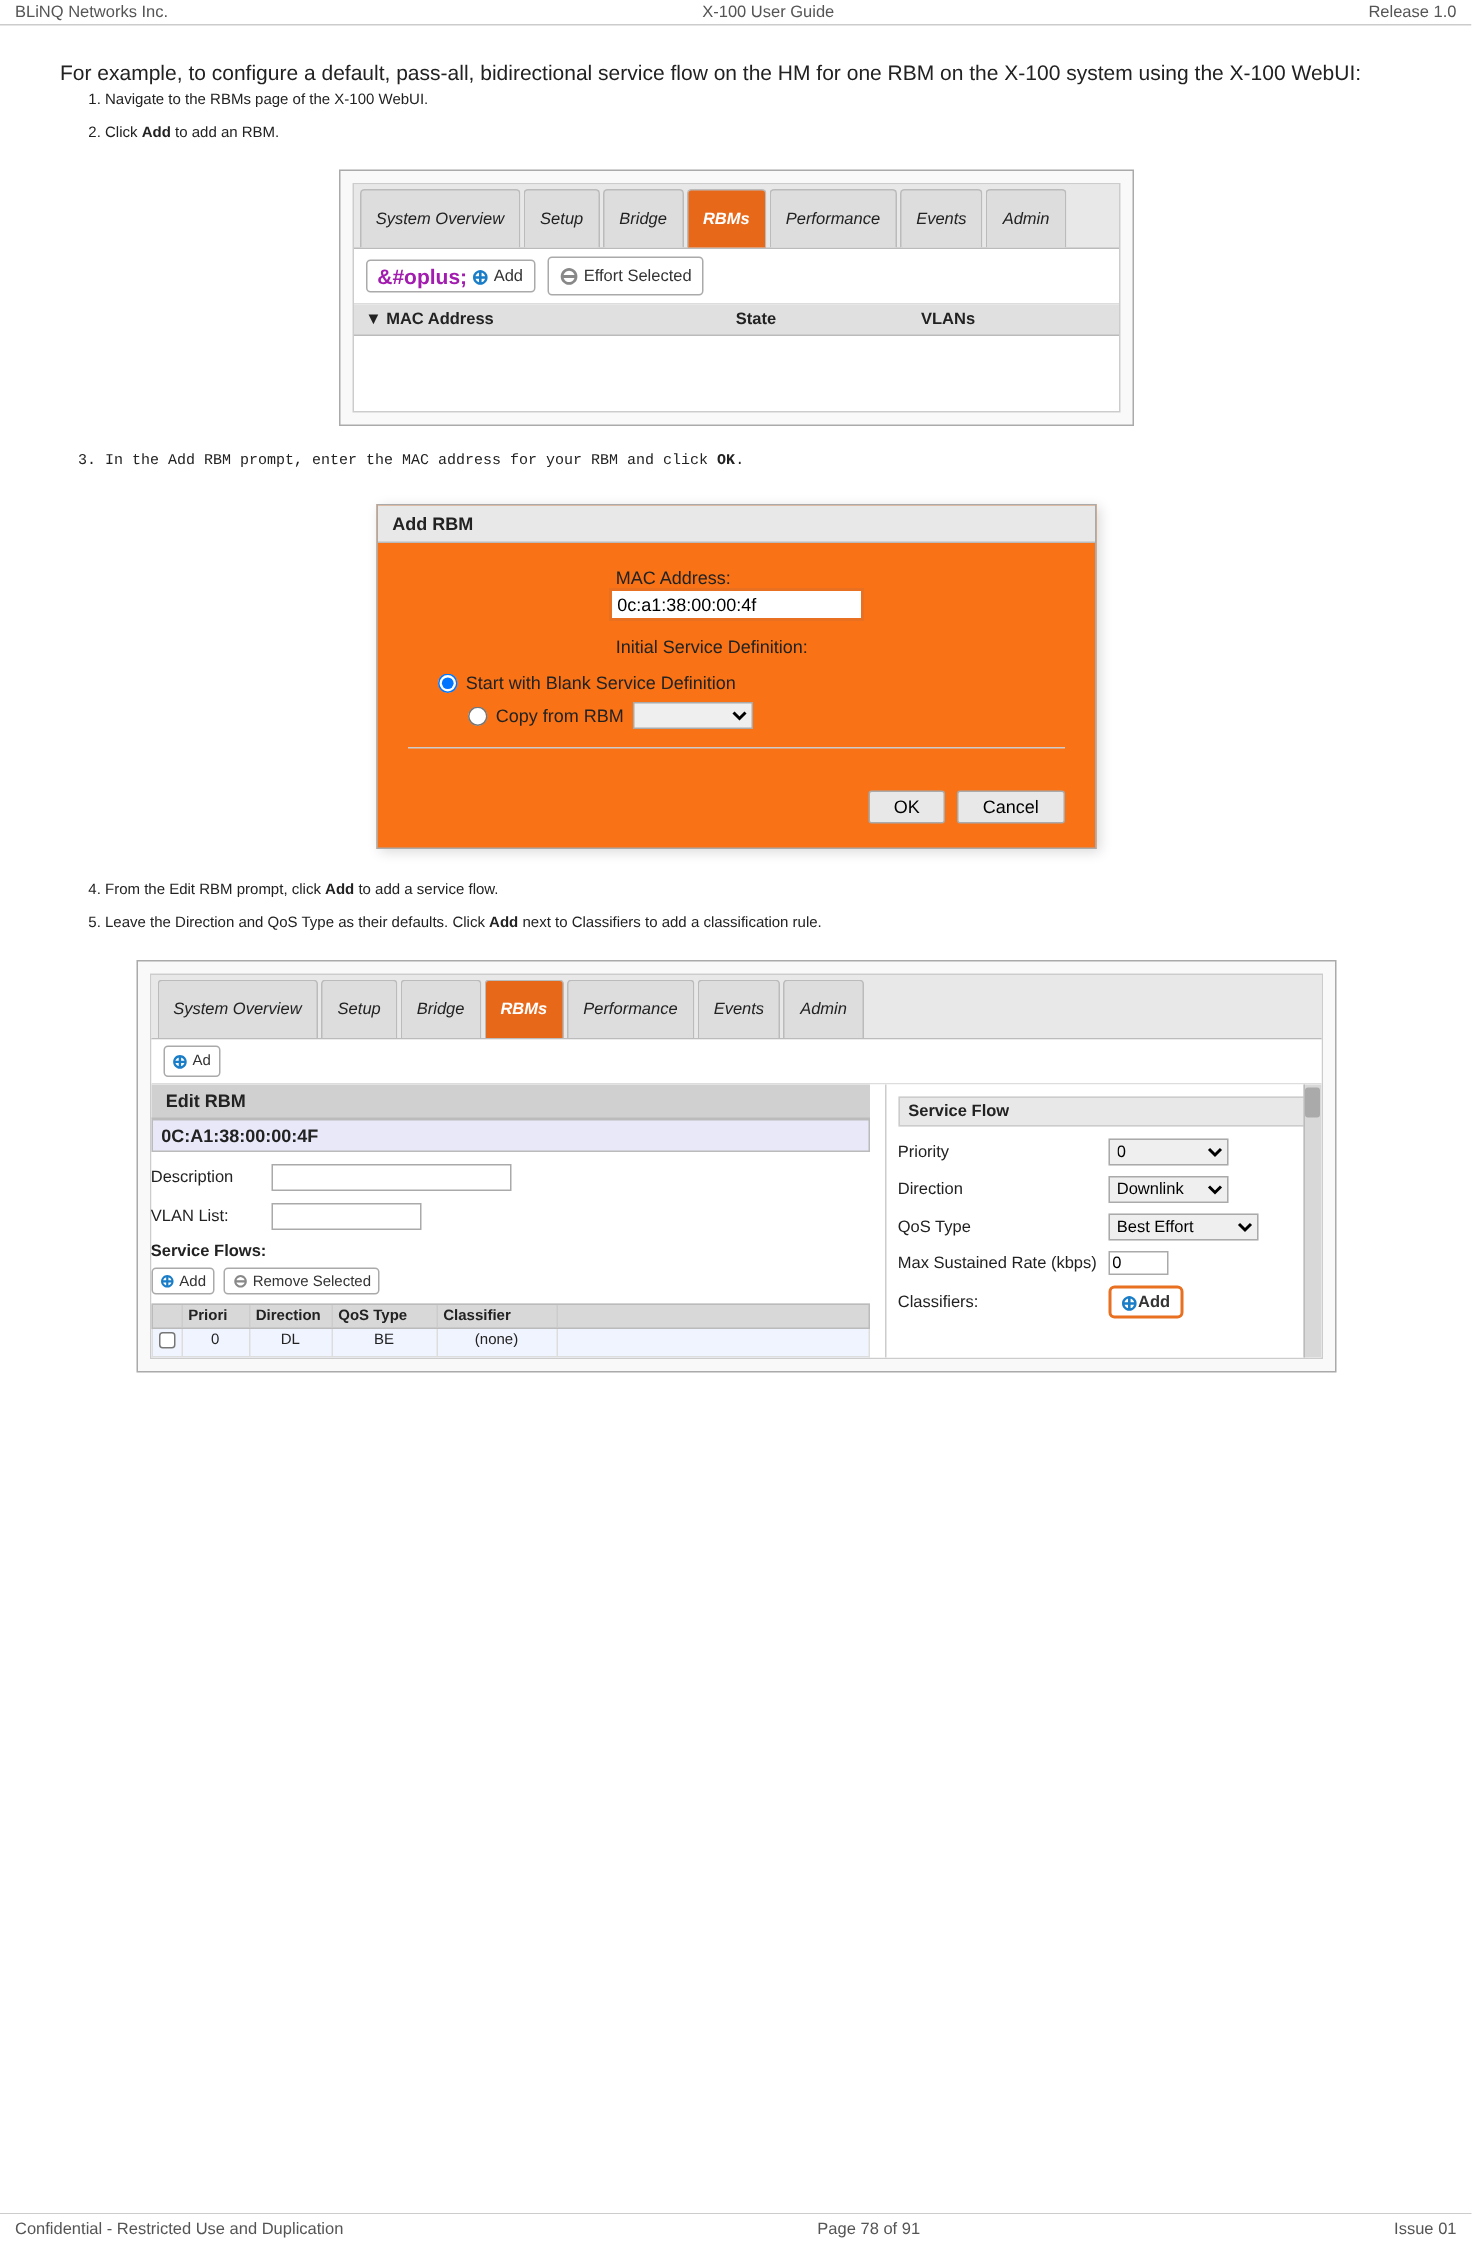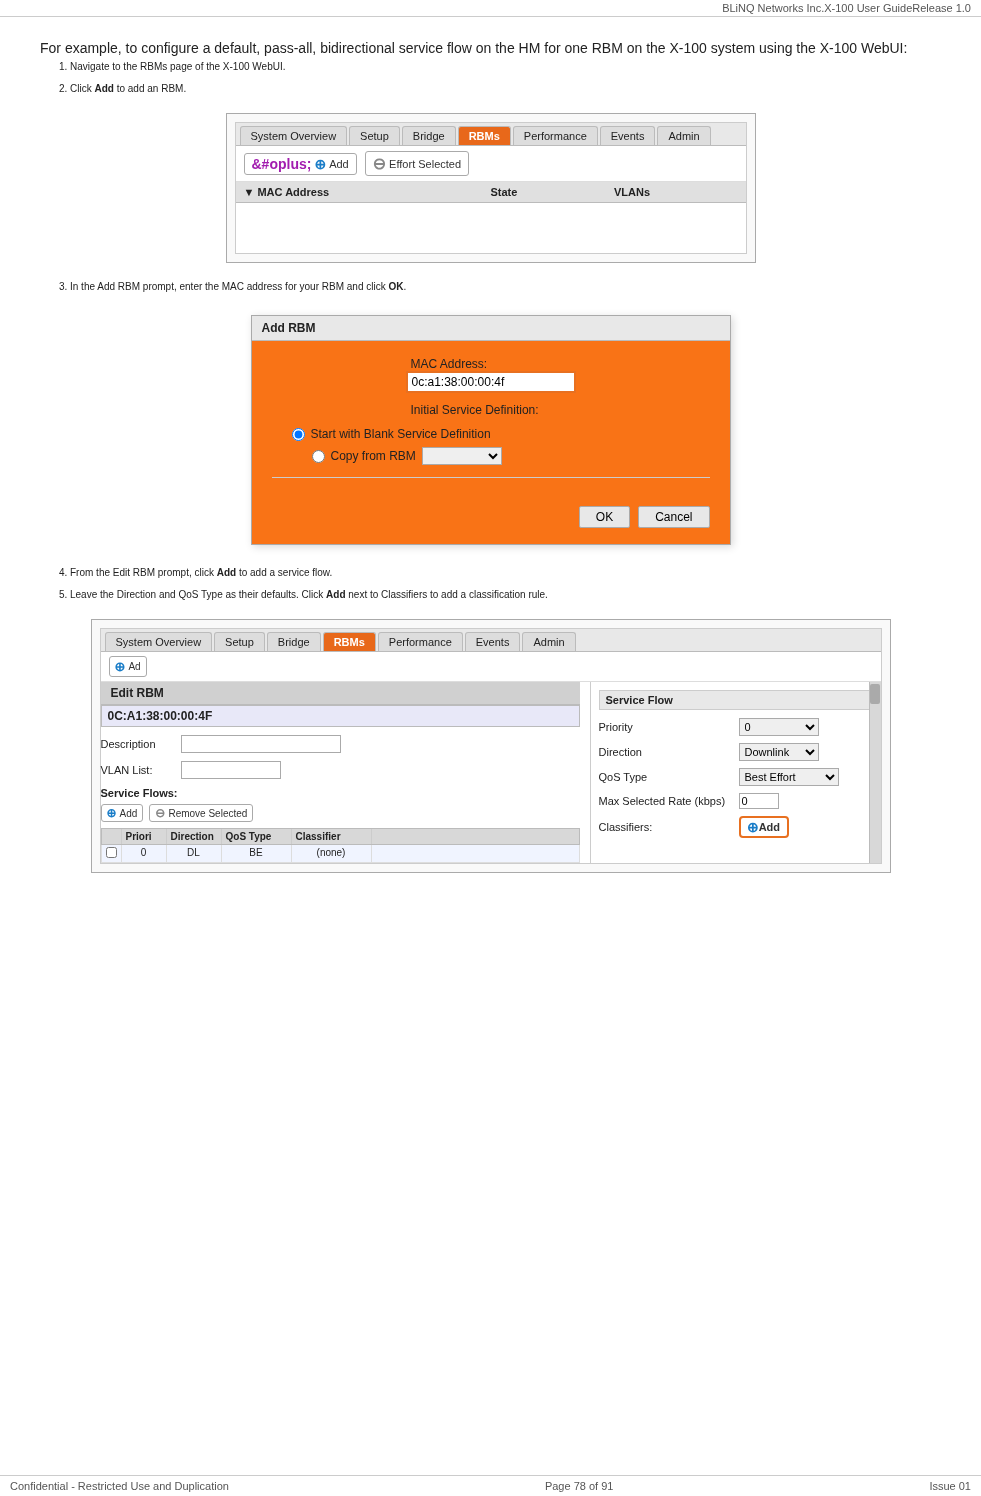--- a/index.html
+++ b/index.html
@@ -7,21 +7,21 @@
       font-family: Arial, sans-serif;
       font-size: 13px;
       color: #222;
       background: #fff;
       width: 981px;
       min-height: 1496px;
       padding: 0;
     }
     .page-header {
       display: flex;
-      justify-content: flex-end;
+      justify-content: space-between;
       align-items: center;
       padding: 2px 10px;
       border-bottom: 1px solid #ccc;
       font-size: 11px;
       color: #555;
     }
     .page-footer {
       display: flex;
       justify-content: space-between;
       align-items: center;
@@ -60,27 +60,28 @@
     }
     
     .nav-bar {
       display: flex;
       background: #e8e8e8;
       border-bottom: 1px solid #bbb;
       padding: 3px 4px 0 4px;
       gap: 2px;
     }
     .nav-tab {
-      padding: 3px 10px;
+      padding: 13px 10px;
       background: #ddd;
       border: 1px solid #bbb;
       border-bottom: none;
       cursor: pointer;
       font-size: 11px;
       border-radius: 3px 3px 0 0;
+      font-style: italic;
     }
     .nav-tab.active {
       background: #e8681a;
       color: #fff;
       font-weight: bold;
     }
     
     .toolbar {
       display: flex;
       align-items: center;
@@ -412,21 +413,21 @@
           <span>MAC Address</span>
         </div>
         <div class="col-state">State</div>
         <div class="col-vlans">VLANs</div>
       </div>
 
       <div class="table-body"></div>
     </div>
   </div>
 
-  <div style="margin-top:14px; margin-bottom:6px;">
+  <div style="margin-top:14px; margin-bottom:6px;font-family:Liberation Mono, monospace;">
     <ol start="3">
       <li>
         <span>In the Add RBM prompt, enter the MAC address for your RBM and click <strong>OK</strong>.</span>
       </li>
     </ol>
   </div>
 
   <div style="margin: 10px auto; width: 490px;">
     <div class="dialog">
       <div class="dialog-title">Add RBM</div>
@@ -559,21 +560,21 @@
           </div>
 
           <div class="right-form-row">
             <span class="right-form-label">QoS Type</span>
             <select class="right-select" style="width:100px;">
               <option>Best Effort</option>
             </select>
           </div>
 
           <div class="right-form-row">
-            <span class="right-form-label">Max Selected Rate (kbps)</span>
+            <span class="right-form-label">Max Sustained Rate (kbps)</span>
             <input type="text" style="width: 40px; border: 1px solid rgb(170, 170, 170); font-size: 11px; padding: 1px 2px;" value="0">
           </div>
 
           <div class="classifiers-row">
             <span class="classifiers-label">Classifiers:</span>
             <button class="btn-add-circle">
               <span style="color:#1a7dc8;font-size:14px;font-weight:bold;">⊕</span>
               <span>Add</span>
             </button>
           </div>

